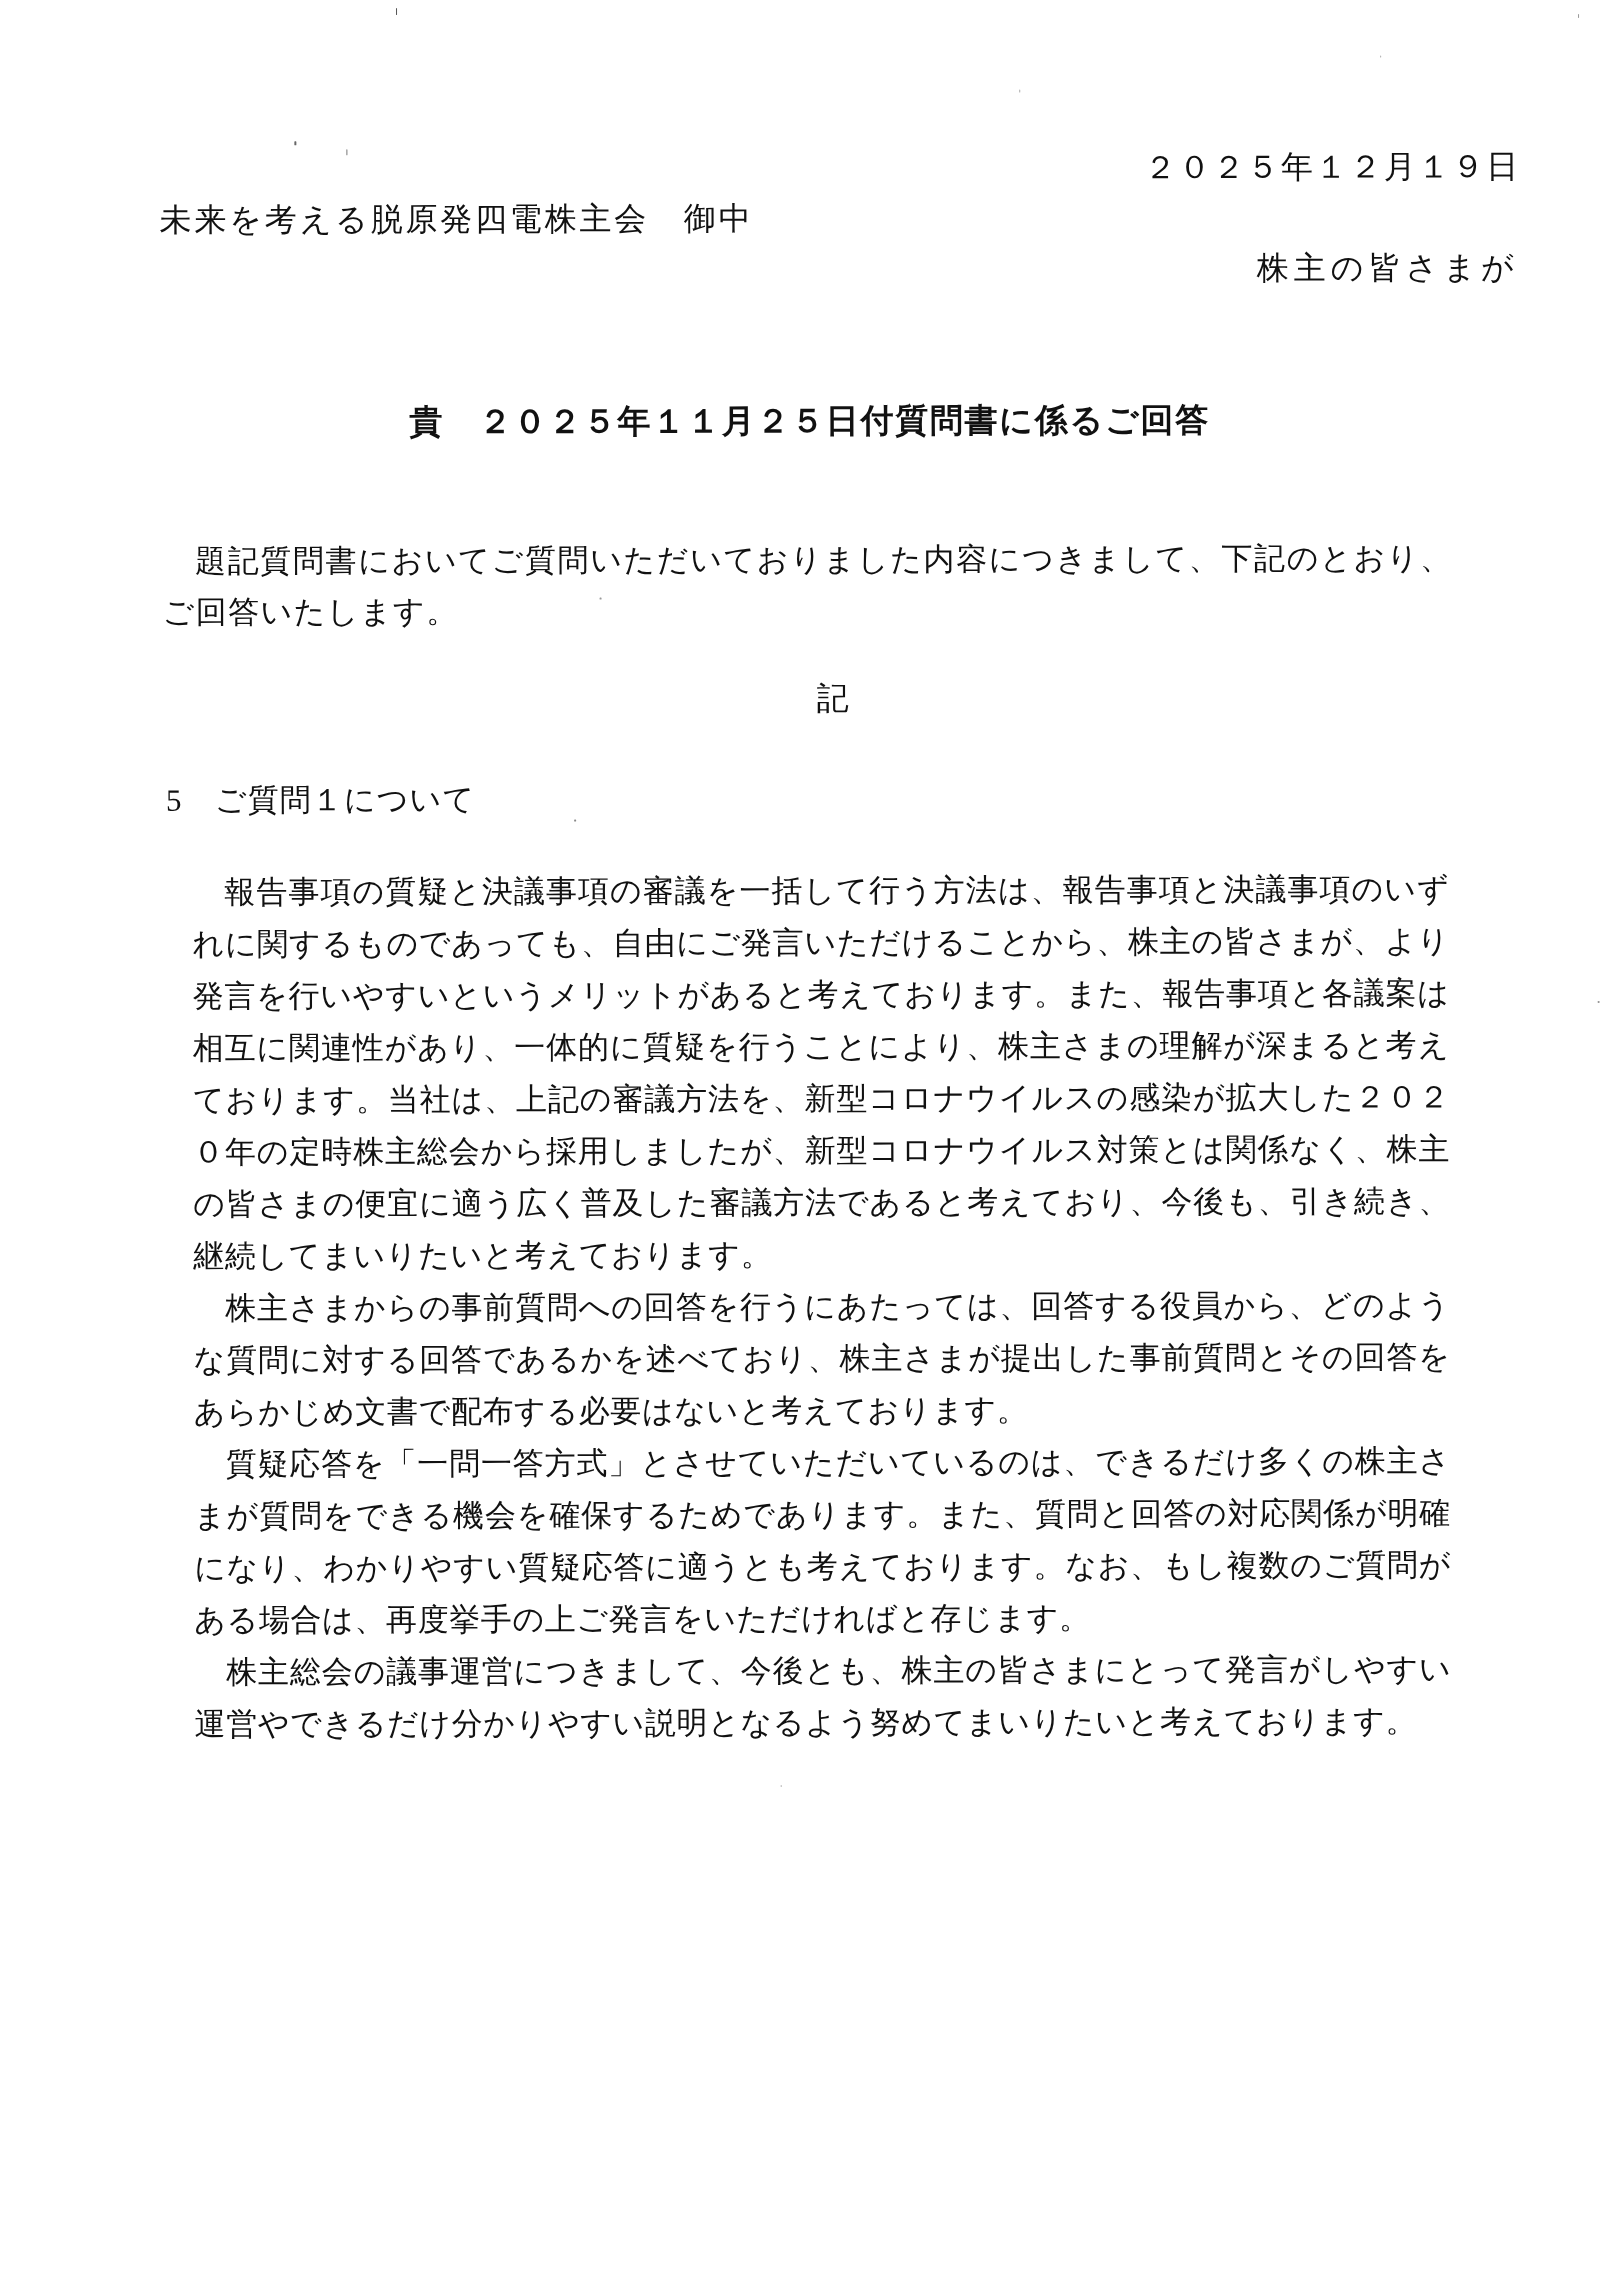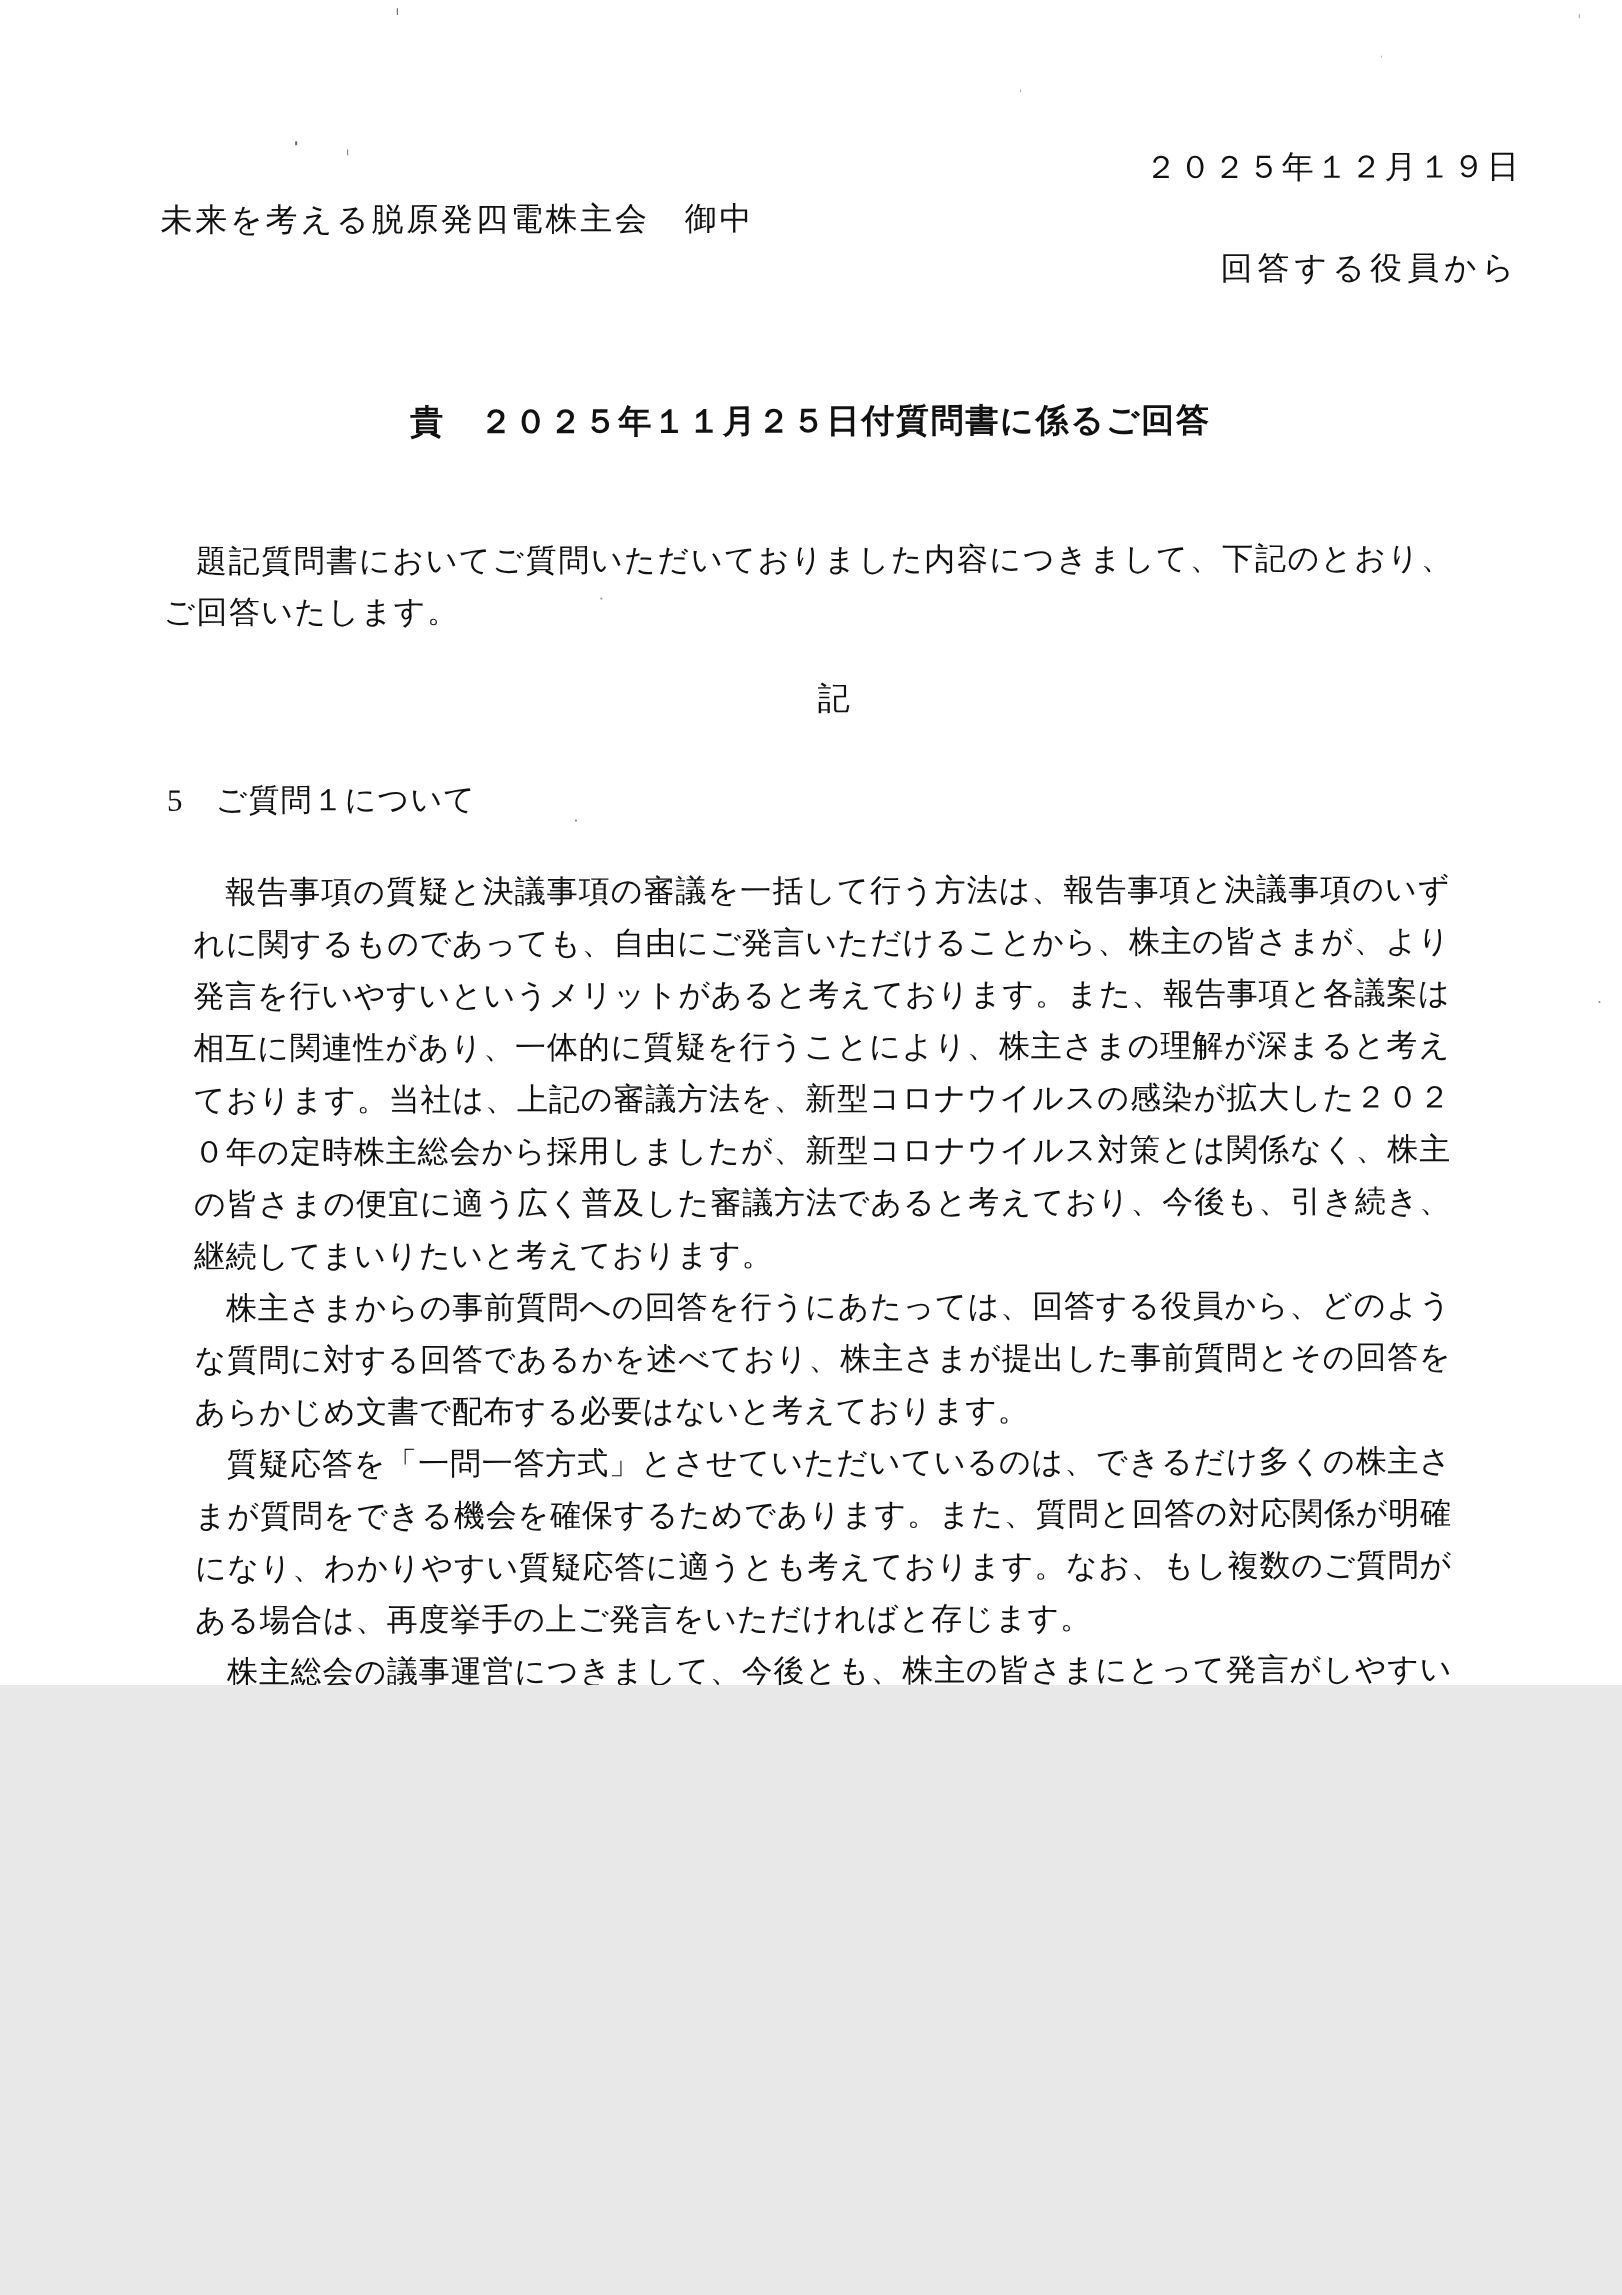--- a/index.html
+++ b/index.html
@@ -3,21 +3,21 @@
 <meta charset="utf-8">
 <style>
   html, body {
     margin: 0;
     padding: 0;
     background: #e8e8e8;
   }
   .page {
     position: relative;
     width: 1623px;
-    height: 1685px;
+    height: 2295px;
     background: #ffffff;
     overflow: hidden;
     font-family: "Liberation Serif", "DejaVu Serif", serif;
     color: #111111;
   }
   
   .scan-layer {
     position: absolute;
     inset: 0;
     transform: rotate(-0.15deg);
@@ -71,21 +71,21 @@
 </head>
 <body>
 
 <div class="page">
   <div class="scan-layer">
 
     <div class="abs date-line">２０２５年１２月１９日</div>
 
     <div class="abs addressee-line">未来を考える脱原発四電株主会　御中</div>
 
-    <div class="abs sender-line">回答する役員から</div>
+    <div class="abs sender-line">株主の皆さまが</div>
 
     <div class="abs title-line">貴　２０２５年１１月２５日付質問書に係るご回答</div>
 
     <div class="intro-block">　題記質問書においてご質問いただいておりました内容につきまして、下記のとおり、ご回答いたします。</div>
 
     <div class="abs record-mark">記</div>
 
     <div class="abs section-heading">5　ご質問１について</div>
 
     <div class="body-block">

